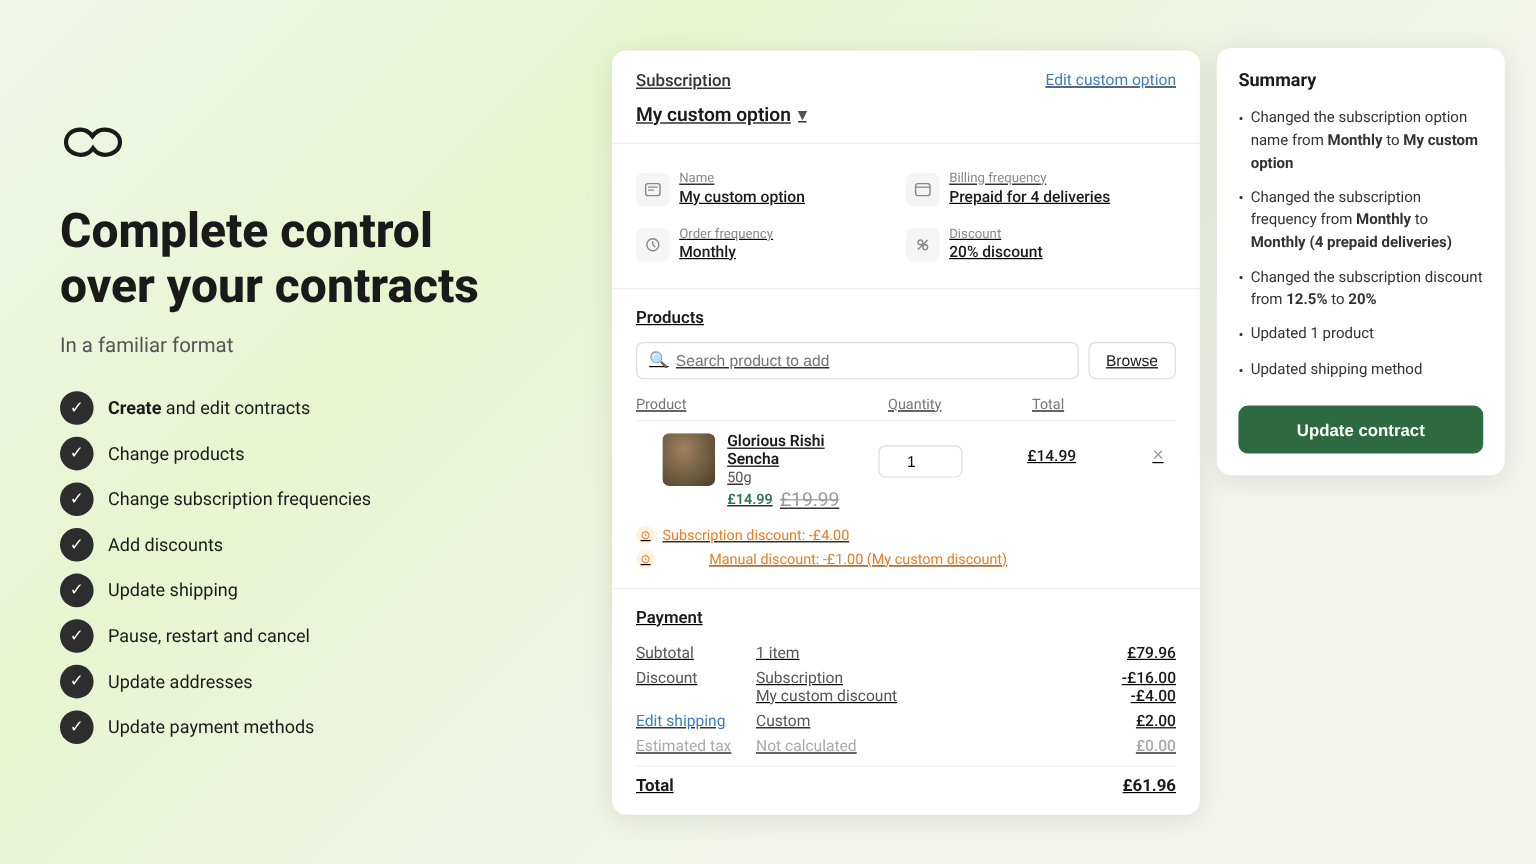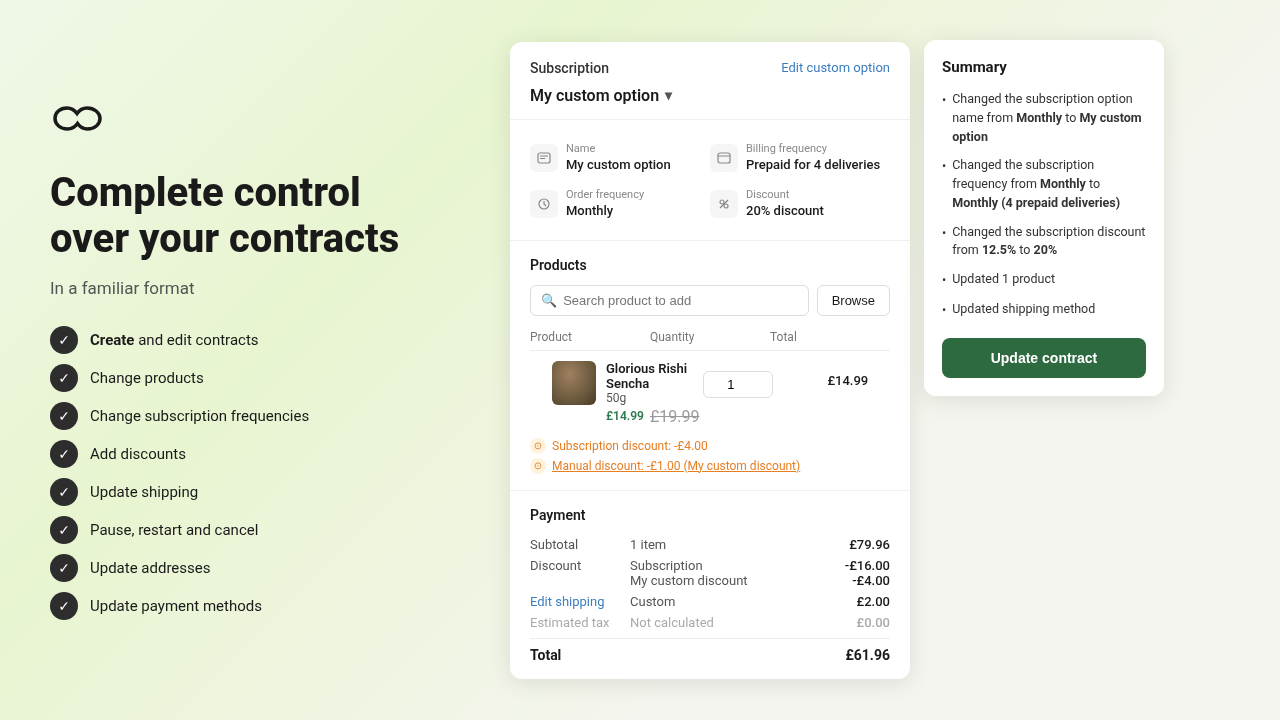--- a/index.html
+++ b/index.html
@@ -83,25 +83,26 @@
       gap: 14px;
       padding: 20px 20px 20px 0;
       height: 100%;
       align-items: center;
     }
 
     
     .subscription-card {
       background: white;
       border-radius: 12px;
-      width: 400px;
+      width: 490px;
       max-height: 680px;
       overflow-y: auto;
       box-shadow: 0 4px 24px rgba(0,0,0,0.10);
       flex-shrink: 0;
+      text-decoration: underline;
     }
 
     
     .sub-header {
       padding: 18px 20px 14px;
       border-bottom: 1px solid #f0f0f0;
     }
 
     .sub-header-row {
       display: flex;
@@ -363,20 +364,21 @@
     }
 
     .discount-text {
       color: #e67e22;
     }
 
     .discount-link {
       color: #e67e22;
       text-decoration: underline;
       cursor: pointer;
+      margin-left: 39px;
     }
 
     
     .payment-section {
       padding: 16px 20px;
     }
 
     .payment-title {
       font-size: 14px;
       font-weight: 600;

